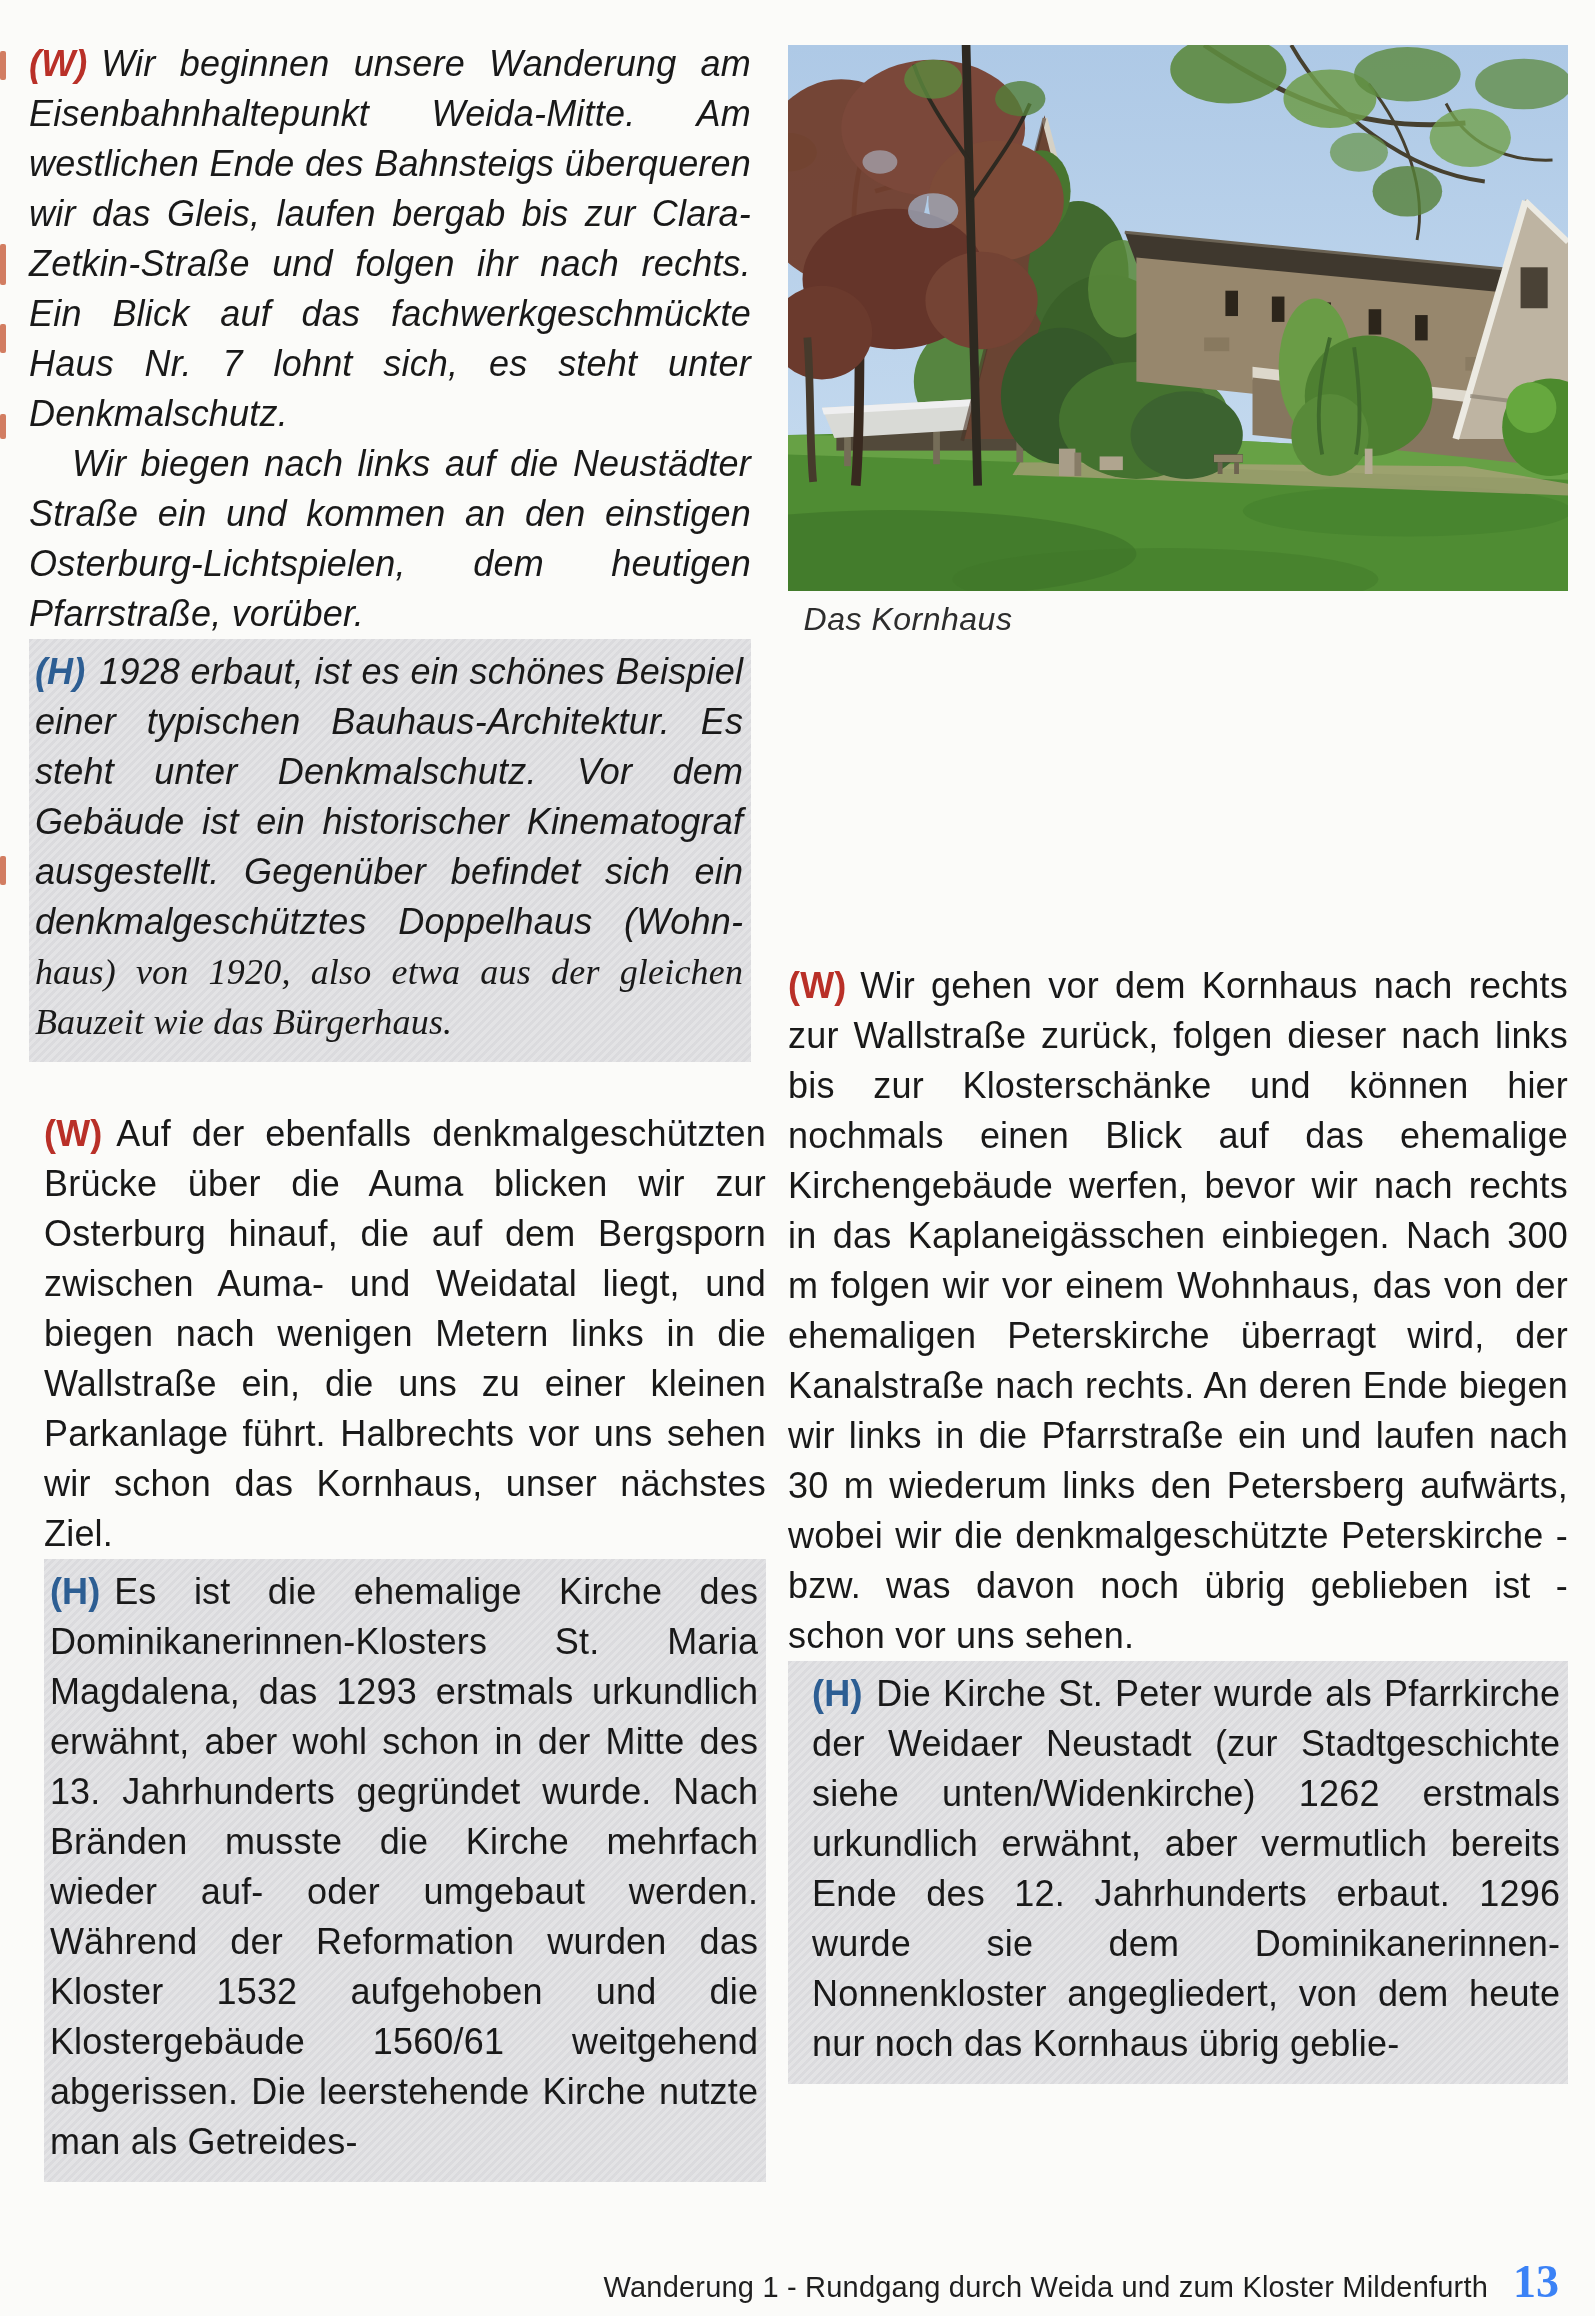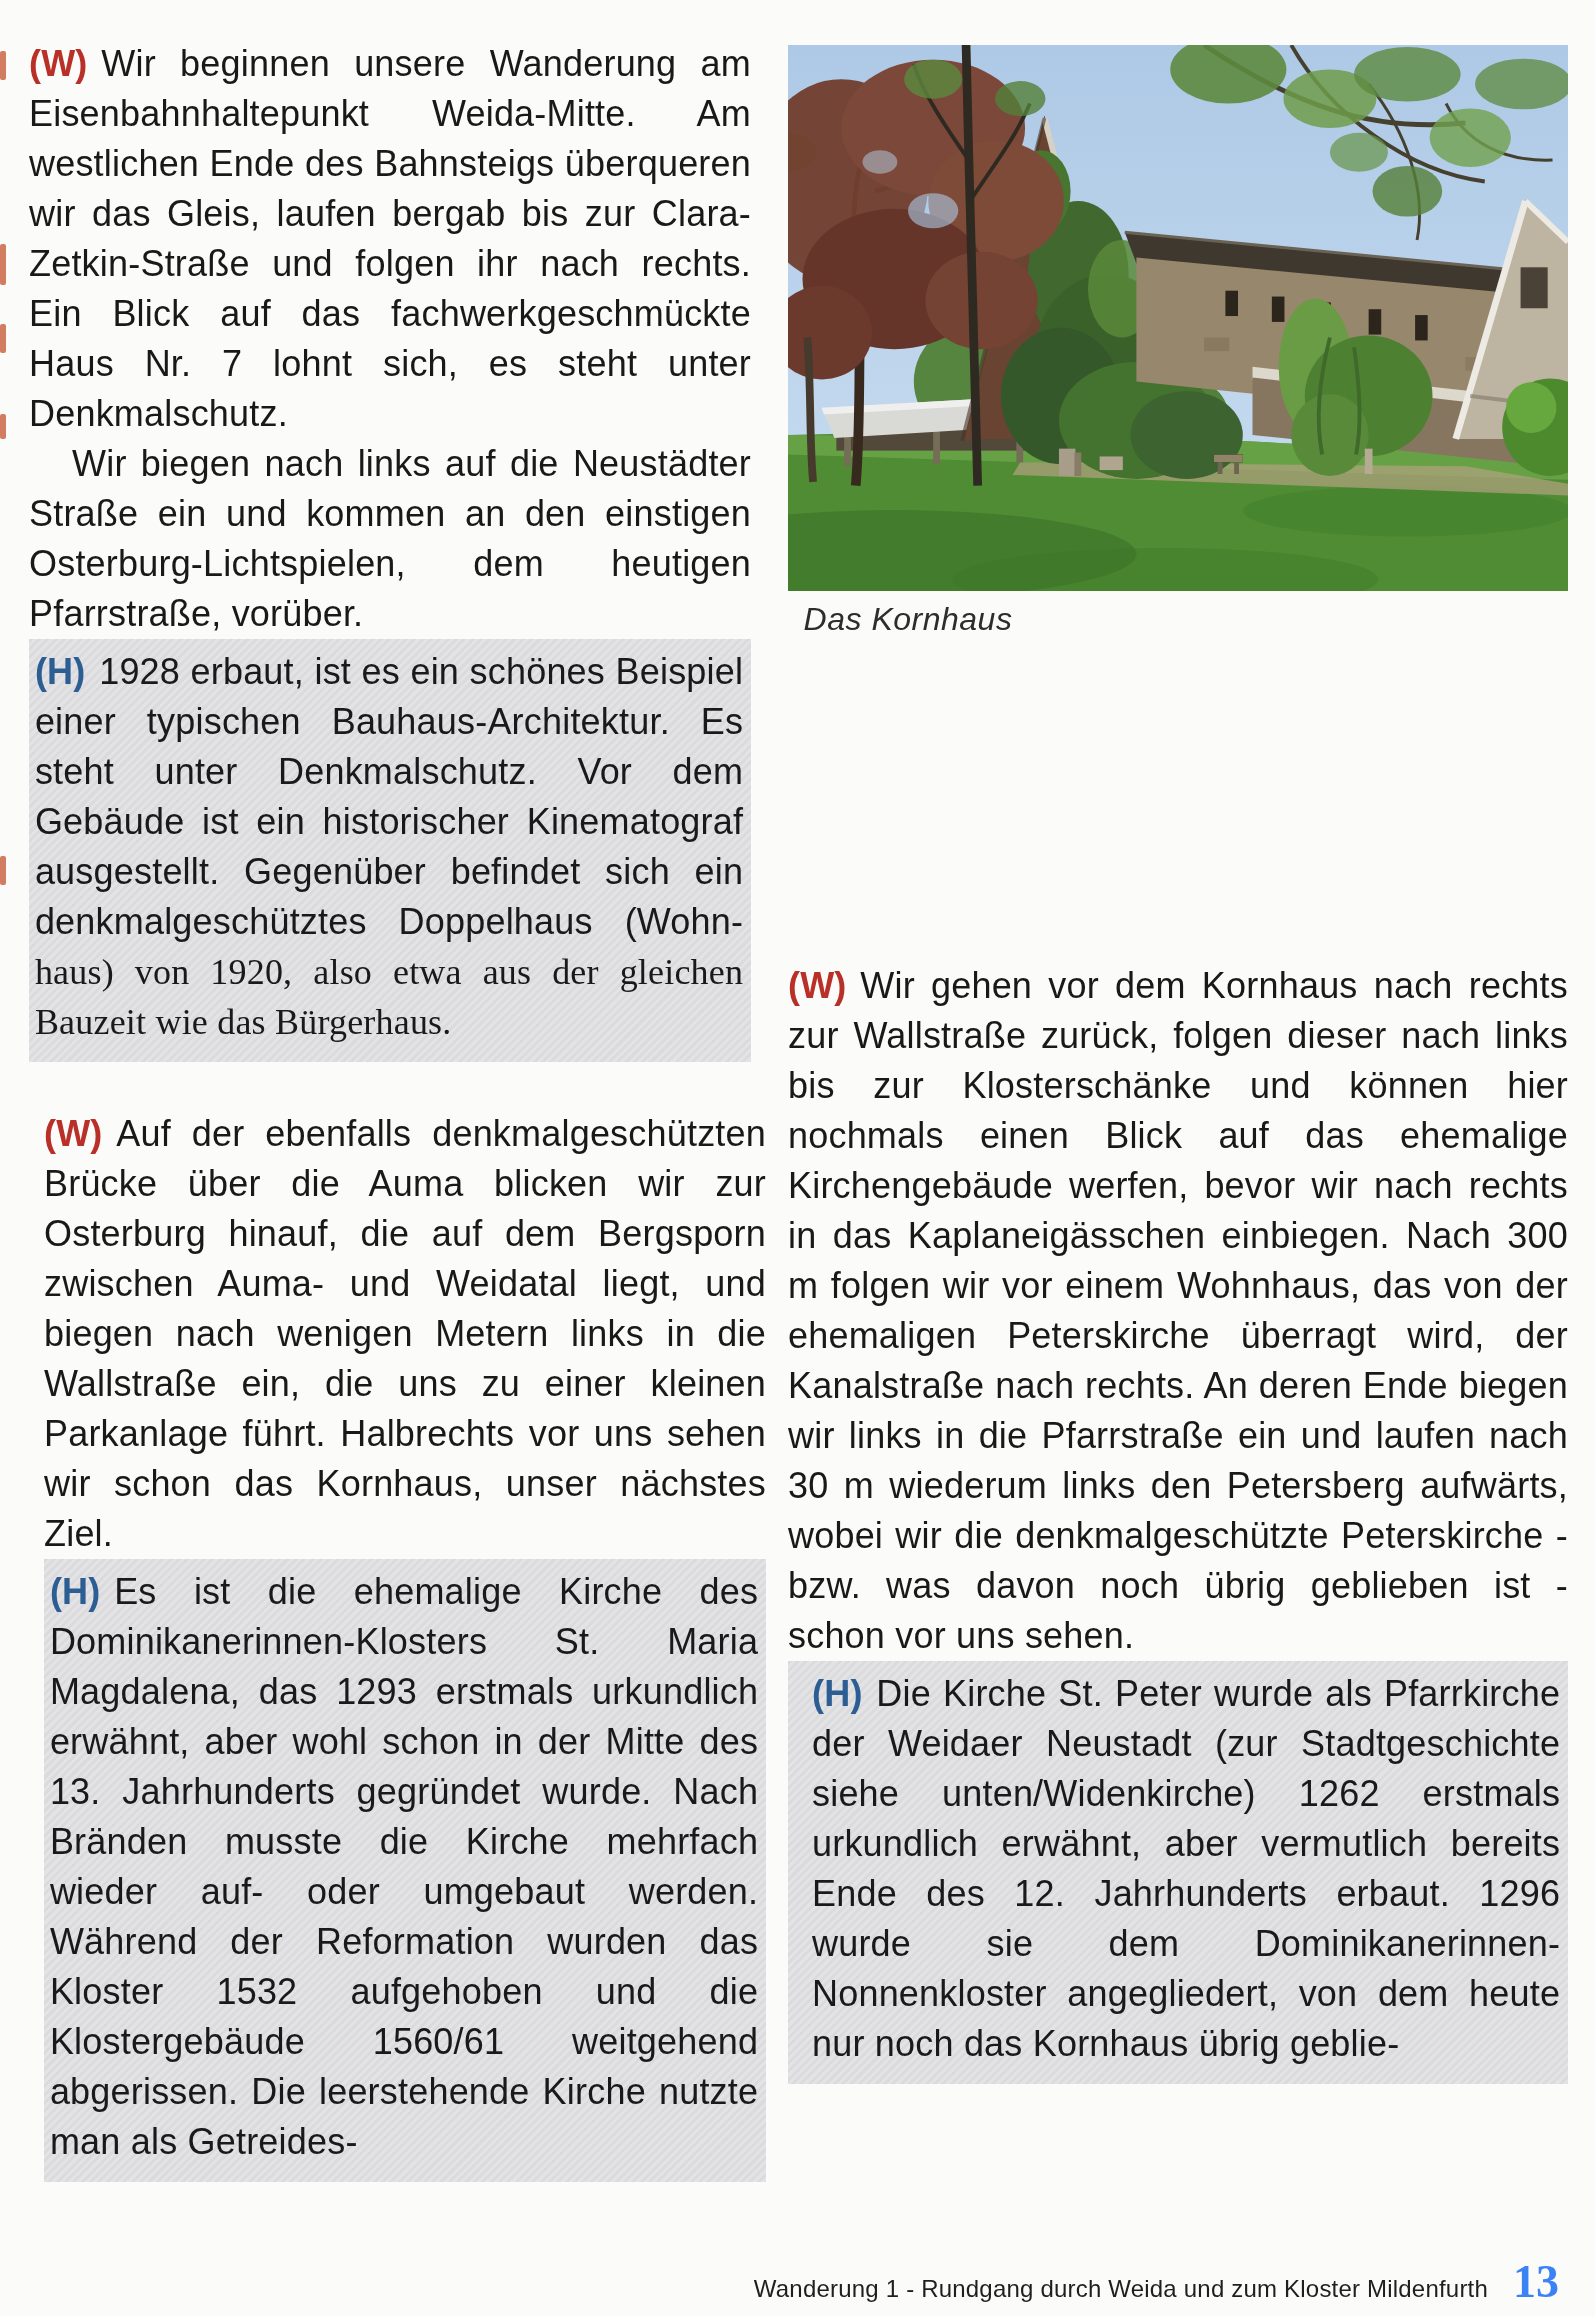--- a/index.html
+++ b/index.html
@@ -4,21 +4,21 @@
 <style>
   html,body { margin:0; padding:0; background:#e8e8e6; }
   .page {
     position:relative; width:1596px; height:2316px;
     background:#fbfbf9; overflow:hidden;
     font-family:"Liberation Sans", sans-serif;
     color:#191919;
   }
   
   .col { position:absolute; }
-  .col-left-run1  { left:29px;  top:39px;   width:722px; }
+  .col-left-run1  { left:29px;  top:39px;   width:722px;font-style:italic; }
   .col-left-run2  { left:44px;  top:1109px; width:722px; }
   .col-right-run1 { left:788px; top:0;      width:780px; }
   .col-right-run2 { left:788px; top:961px;  width:780px; }
 
   p.para {
     margin:0; font-size:36px; line-height:50px;
     text-align:justify; letter-spacing:0.2px;
   }
   p.para.indent { text-indent:43px; }
   .marker { font-weight:700; margin-right:13.7px; }
@@ -47,21 +47,21 @@
   .caption {
     margin:7.8px 0 0 15.6px; font-style:italic; font-size:32px;
     line-height:41px; color:#2d2d2d; letter-spacing:0.5px;
   }
 
   
   .footer {
     position:absolute; left:0; right:37px; bottom:7.8px;
     display:flex; justify-content:flex-end; align-items:baseline; gap:25px;
   }
-  .footer-label { font-size:24px; color:#1f1f1f; letter-spacing:0.2px; }
+  .footer-label { font-size:29px; color:#1f1f1f; letter-spacing:0.2px; }
   .page-number {
     font-family:"Liberation Serif", serif; font-weight:700;
     font-size:46px; color:#3b82f6;
   }
 
   
   .scan-mark { position:absolute; left:0; width:5.9px; background:#c4532f; opacity:.75; border-radius:2px; }
 </style>
 </head>
 <body>

